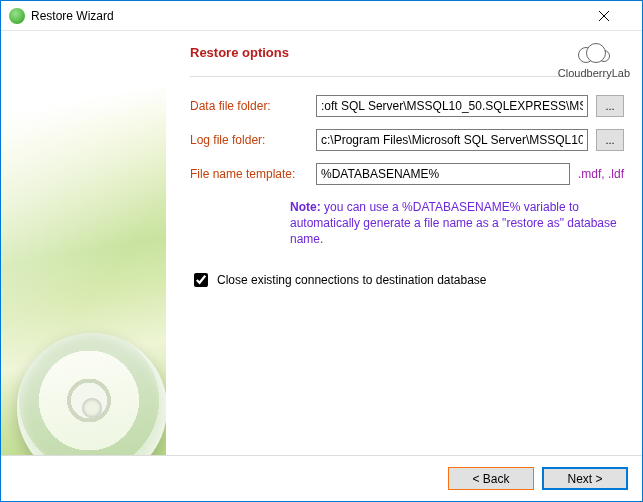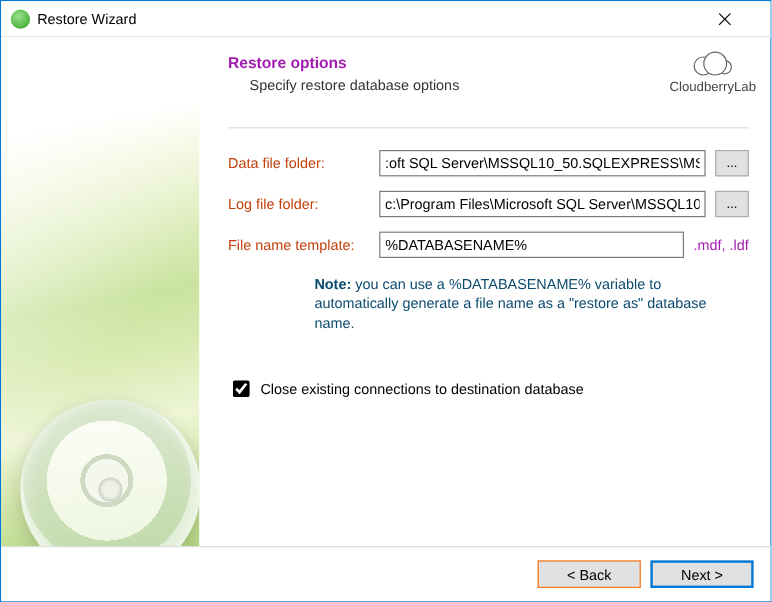--- a/index.html
+++ b/index.html
@@ -107,21 +107,21 @@
   .main {
     flex: 1;
     padding: 14px 18px 10px 24px;
     display: flex;
     flex-direction: column;
     position: relative;
   }
   .heading {
     font-weight: 700;
     font-size: 13px;
-    color: #a21caf;
+    color: #b91c1c;
     margin: 0 0 4px 0;
   }
   .subheading {
     color: #333;
     margin: 0 0 16px 18px;
     font-size: 12px;
   }
   .brand {
     position: absolute;
     right: 12px;
@@ -181,28 +181,28 @@
     display: flex;
     align-items: center;
     justify-content: center;
     cursor: pointer;
   }
   .suffix {
     color: #a21caf;
     white-space: nowrap;
   }
   .note {
-    margin: 2px 0 0 72px;
-    color: #0c4a6e;
+    margin: 2px 0 0 100px;
+    color: #6d28d9;
     line-height: 1.35;
   }
   .note b { font-weight: 700; }
 
   .checkbox-row {
-    margin-top: 36px;
+    margin-top: 22px;
     display: flex;
     align-items: center;
     gap: 6px;
   }
   .checkbox-row input[type=checkbox]{
     width:14px; height:14px;
     accent-color:#000;
   }
 
   .footer {
@@ -254,21 +254,20 @@
     <div class="main">
 
       <div class="brand">
         <div class="cloud">
             <span></span>
           </div>
         <div>CloudberryLab</div>
       </div>
 
       <div class="heading">Restore options</div>
-      <div class="subheading">Specify restore database options</div>
 
       <hr class="hr">
 
       <div class="form-row">
         <label class="field-label">Data file folder:</label>
         <input type="text" value=":oft SQL Server\MSSQL10_50.SQLEXPRESS\MSSQL\DATA" style="">
         <div class="browse-btn">...</div>
       </div>
 
       <div class="form-row">

